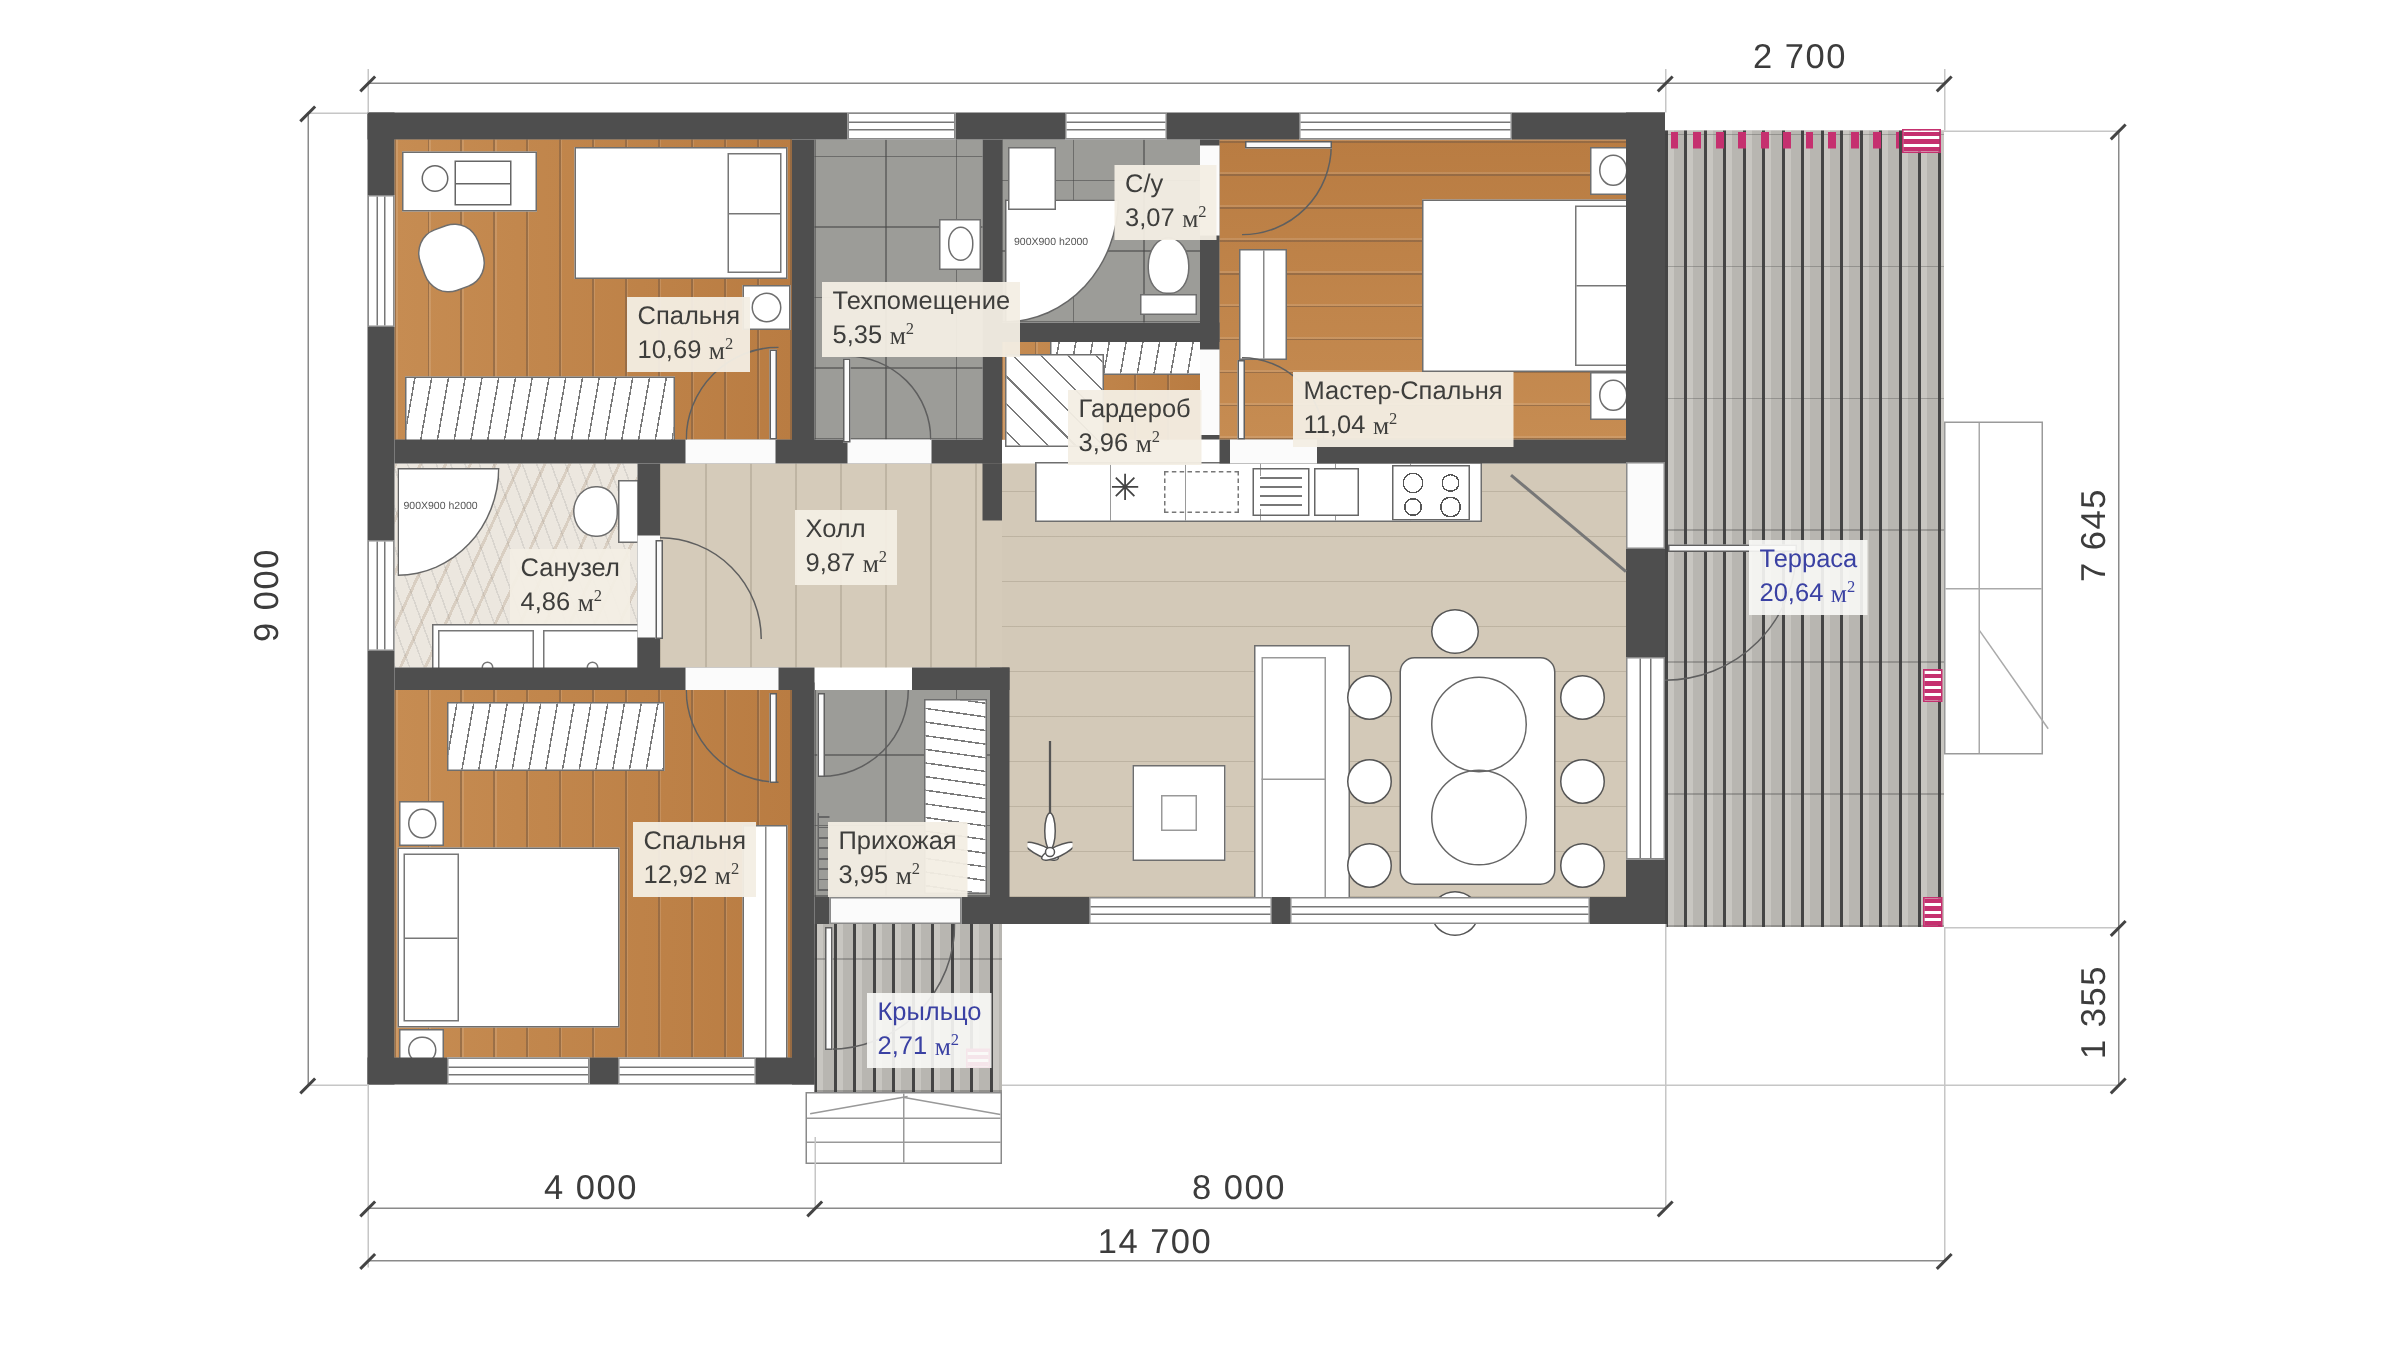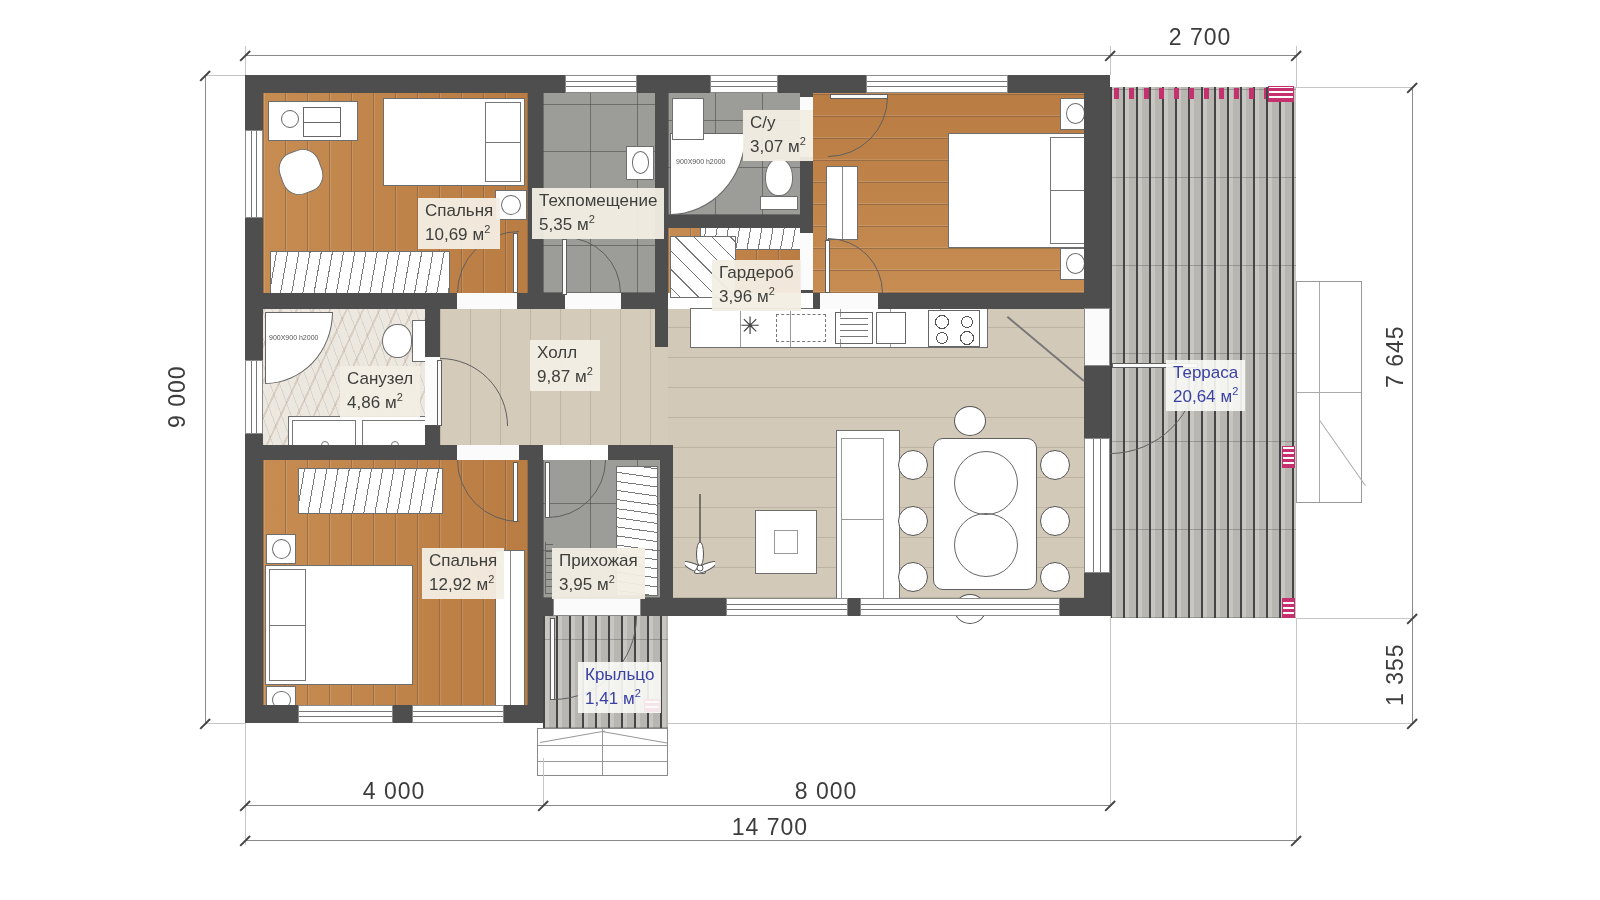--- a/index.html
+++ b/index.html
@@ -60,21 +60,21 @@
   .winv{background:#fff;border:1px solid #8a8a8a;background-image:linear-gradient(#777,#777),linear-gradient(#777,#777);background-size:1px 100%,1px 100%;background-position:35% 0,65% 0;background-repeat:no-repeat;}
   .gap{background:#fbfbfb;}
   .qarc{position:absolute;border:1.4px solid #5f5f5f;border-radius:50%;background:transparent;box-sizing:border-box;}
   .q-tl{clip-path:inset(0 50% 50% 0);} .q-tr{clip-path:inset(0 0 50% 50%);}
   .q-bl{clip-path:inset(50% 50% 0 0);} .q-br{clip-path:inset(50% 0 0 50%);}
   .leaf{background:#fbfbfb;border:1px solid #5f5f5f;}
   .pm-str{background:repeating-linear-gradient(0deg,#c5306f 0 3px,#fff 3px 5px);border:1px solid #c5306f;}
   .pm-row{background-image:repeating-linear-gradient(90deg,#c5306f 0 5px,rgba(0,0,0,0) 5px 15px);}
   .rlabel{position:absolute;background:rgba(243,238,228,.95);color:#3e3e3c;padding:2px 7px 3px 7px;font-size:17px;line-height:1.3;white-space:nowrap;}
   .rlabel sup{font-size:11px;}
-  .rlabel .unit{margin-left:5px;}
+  .rlabel .unit{margin-left:5px;font-family:Liberation Serif, serif;}
   .rlabel.blue{color:#3a41a3;background:rgba(249,249,247,.9);}
   .dl{position:absolute;background:#8a8a8a;}
   .xl{position:absolute;background:#c6c6c6;}
   .tick{position:absolute;width:14px;height:1.6px;background:#444;transform:rotate(-45deg);}
   .dim{position:absolute;font-size:23px;color:#3c3c3c;text-align:center;letter-spacing:1px;}
   .vdim{writing-mode:vertical-rl;transform:rotate(180deg);height:150px;}
   .line{position:absolute;background:#777;}
   .steps{border:1px solid #8a8a8a;background:#fff;background-image:linear-gradient(#999,#999),linear-gradient(#999,#999),linear-gradient(#999,#999);background-size:100% 1px,100% 1px,1px 100%;background-position:0 16px,0 32px,50% 0;background-repeat:no-repeat;}
   .bench{border:1px solid #9a9a9a;background:#fff;background-image:linear-gradient(#aaa,#aaa),linear-gradient(#aaa,#aaa);background-size:1px 100%,100% 1px;background-position:22px 0,0 110px;background-repeat:no-repeat;}
 </style>
@@ -230,32 +230,36 @@
   <div class="f steps" style="left:537px;top:728px;width:131px;height:48px"></div>
   <div class="f line" style="left:540px;top:742px;width:66px;height:1px;transform:rotate(-10deg);transform-origin:0 0;background:#999"></div>
   <div class="f line" style="left:602px;top:731px;width:66px;height:1px;transform:rotate(10deg);transform-origin:0 0;background:#999"></div>
   <div class="f bench" style="left:1296px;top:281px;width:66px;height:222px"></div>
   <div class="f line" style="left:1320px;top:420px;width:80px;height:1px;transform:rotate(55deg);transform-origin:0 0;background:#aaa"></div>
 
   <div class="rlabel" style="left:418px;top:198px">
     <div>Спальня</div>
     <div><span>10,69</span><span class="unit"><span>м</span><sup>2</sup></span></div>
   </div>
-  <div class="rlabel" style="left:532px;top:188px">
+  <div class="rlabel" style="left:548px;top:188px">
     <div>Техпомещение</div>
     <div><span>5,35</span><span class="unit"><span>м</span><sup>2</sup></span></div>
   </div>
   <div class="rlabel" style="left:743px;top:110px">
     <div>С/у</div>
     <div><span>3,07</span><span class="unit"><span>м</span><sup>2</sup></span></div>
   </div>
   <div class="rlabel" style="left:712px;top:260px">
     <div>Гардероб</div>
     <div><span>3,96</span><span class="unit"><span>м</span><sup>2</sup></span></div>
   </div>
+  <div class="rlabel" style="left:862px;top:248px">
+    <div>Мастер-Спальня</div>
+    <div><span>11,04</span><span class="unit"><span>м</span><sup>2</sup></span></div>
+  </div>
   <div class="rlabel" style="left:340px;top:366px">
     <div>Санузел</div>
     <div><span>4,86</span><span class="unit"><span>м</span><sup>2</sup></span></div>
   </div>
   <div class="rlabel" style="left:530px;top:340px">
     <div>Холл</div>
     <div><span>9,87</span><span class="unit"><span>м</span><sup>2</sup></span></div>
   </div>
   <div class="rlabel" style="left:422px;top:548px">
     <div>Спальня</div>
@@ -264,21 +268,21 @@
   <div class="rlabel" style="left:552px;top:548px">
     <div>Прихожая</div>
     <div><span>3,95</span><span class="unit"><span>м</span><sup>2</sup></span></div>
   </div>
   <div class="rlabel blue" style="left:1166px;top:360px">
     <div>Терраса</div>
     <div><span>20,64</span><span class="unit"><span>м</span><sup>2</sup></span></div>
   </div>
   <div class="rlabel blue" style="left:578px;top:662px">
     <div>Крыльцо</div>
-    <div><span>1,41</span><span class="unit"><span>м</span><sup>2</sup></span></div>
+    <div><span>2,71</span><span class="unit"><span>м</span><sup>2</sup></span></div>
   </div>
 
   <div class="xl" style="left:245px;top:46px;width:1px;height:29px"></div>
   <div class="xl" style="left:1110px;top:46px;width:1px;height:29px"></div>
   <div class="xl" style="left:1296px;top:46px;width:1px;height:41px"></div>
   <div class="xl" style="left:205px;top:75px;width:40px;height:1px"></div>
   <div class="xl" style="left:205px;top:723px;width:40px;height:1px"></div>
   <div class="xl" style="left:1296px;top:87px;width:116px;height:1px"></div>
   <div class="xl" style="left:1296px;top:618px;width:116px;height:1px"></div>
   <div class="xl" style="left:668px;top:723px;width:744px;height:1px"></div>

